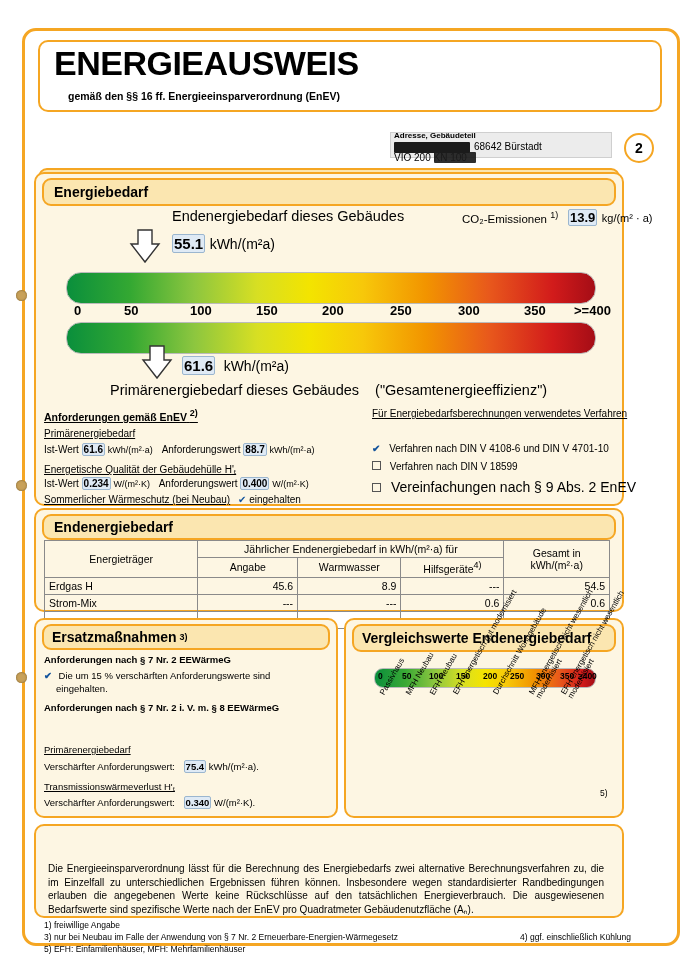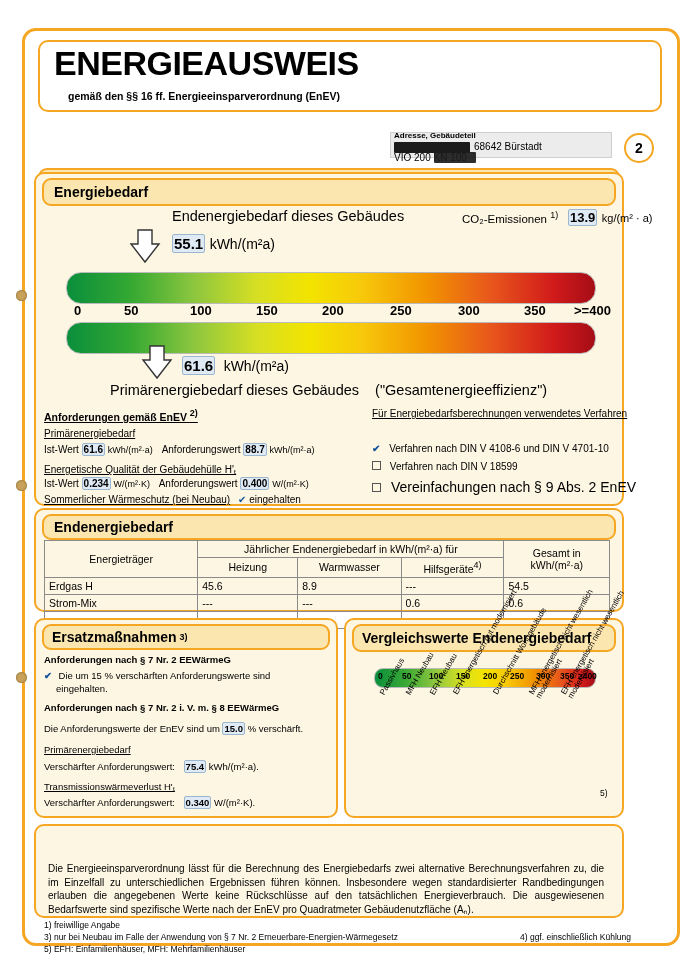--- a/index.html
+++ b/index.html
@@ -79,21 +79,21 @@
     border:1px solid #bbb;
   }
   .tick{position:absolute;font-size:13px;font-weight:bold;}
 
   table.endt{
     position:absolute;border-collapse:collapse;font-size:10.5px;
   }
   table.endt td,table.endt th{border:1px solid #8a8a8a;padding:2px 4px;}
   table.endt th{font-weight:normal;text-align:center;}
   .tl{text-align:left;}
-  .tc{text-align:left;}
+  .tc{text-align:right;}
   .xsmall{font-size:9px;}
   .u{text-decoration:underline;}
   .b{font-weight:bold;}
   .cmp-scale{
     position:absolute;height:18px;border-radius:9px;
     background:linear-gradient(to right,#0a8f3c 0%,#3aa935 14%,#8cc63f 27%,#d9e021 40%,#f5e400 50%,#f7c80a 60%,#f29400 72%,#e8581c 84%,#d21b1b 94%,#a50d16 100%);
     border:1px solid #bbb;
   }
   .cmp-tick{position:absolute;font-size:8.5px;font-weight:bold;color:#000;}
   .cmp-lbl{
@@ -228,21 +228,21 @@
   </div>
 
   <table class="endt" style="left:44px;top:540px;width:566px;">
     <tbody>
         <tr>
       <th rowspan="2" style="width:158px;vertical-align:middle;">Energieträger</th>
       <th colspan="3">Jährlicher Endenergiebedarf in kWh/(m²·a) für</th>
       <th rowspan="2" style="width:104px;vertical-align:middle;">Gesamt in kWh/(m²·a)</th>
     </tr>
     <tr>
-      <th style="width:100px;">Heizung</th>
+      <th style="width:100px;">Angabe</th>
       <th style="width:100px;">Warmwasser</th>
       <th style="width:100px;">
         <span>Hilfsgeräte</span><span class="xsmall" style="vertical-align:super;">4)</span>
       </th>
     </tr>
     <tr>
       <td class="tl">Erdgas H</td>
       <td class="tc">45.6</td>
       <td class="tc">8.9</td>
       <td class="tc">---</td>
@@ -271,25 +271,20 @@
     <span class="xsmall" style="vertical-align:super;padding-left:3px;">3)</span>
   </div>
   <div class="b" style="position:absolute;left:44px;top:654px;font-size:9.5px;">Anforderungen nach § 7 Nr. 2 EEWärmeG</div>
   <div style="position:absolute;left:44px;top:670px;font-size:9.5px;">
     <span style="color:#14549c;font-weight:bold;">✔</span>
     <span style="padding-left:4px;">Die um 15 % verschärften Anforderungswerte sind</span>
   </div>
   <div style="position:absolute;left:56px;top:683px;font-size:9.5px;">eingehalten.</div>
 
   <div class="b" style="position:absolute;left:44px;top:702px;font-size:9.5px;">Anforderungen nach § 7 Nr. 2 i. V. m. § 8 EEWärmeG</div>
-  <div style="position:absolute;left:44px;top:722px;font-size:9.5px;">
-    <span>Die Anforderungswerte der EnEV sind um</span>
-    <span class="val">15.0</span>
-    <span>% verschärft.</span>
-  </div>
 
   <div class="u" style="position:absolute;left:44px;top:744px;font-size:9.5px;">Primärenergiebedarf</div>
   <div style="position:absolute;left:44px;top:760px;font-size:9.5px;">
     <span>Verschärfter Anforderungswert:</span>
     <span class="val" style="margin-left:6px;">75.4</span>
     <span>kWh/(m²·a).</span>
   </div>
   <div class="u" style="position:absolute;left:44px;top:780px;font-size:9.5px;">Transmissionswärmeverlust H'ₜ</div>
   <div style="position:absolute;left:44px;top:796px;font-size:9.5px;">
     <span>Verschärfter Anforderungswert:</span>

